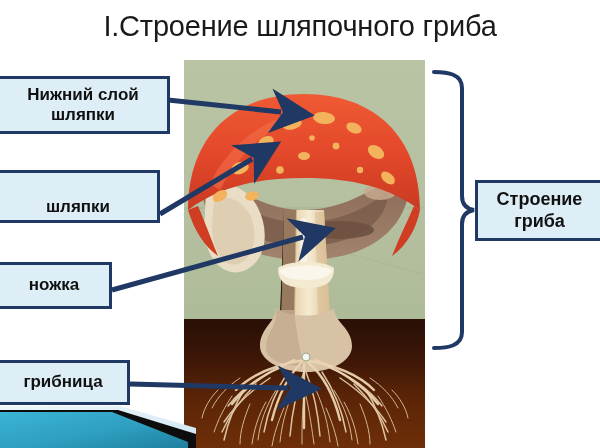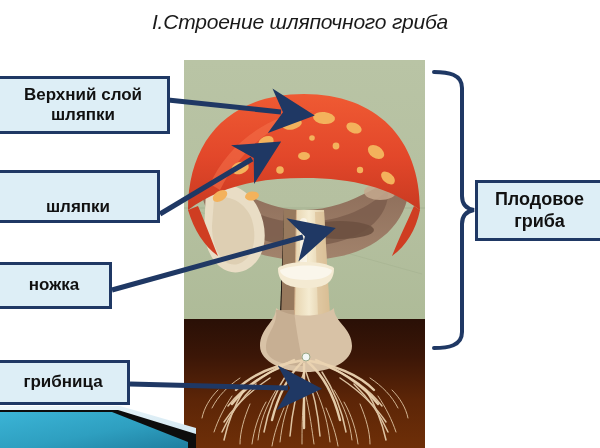--- a/index.html
+++ b/index.html
@@ -9,26 +9,25 @@
     font-family:"Liberation Sans", sans-serif;
     overflow:hidden;
     position:relative;
   }
   #stage{position:absolute;left:0;top:0;width:600px;height:448px;overflow:hidden;}
 
   
   .title{
     position:absolute;left:0;top:10px;width:600px;
     text-align:center;
-    font-size:21px;
+    font-size:29px;
     font-weight:400;
     color:#1a1a1a;
     letter-spacing:-0.2px;
     white-space:nowrap;
-    font-style:italic;
   }
 
   
   .panel{
     position:absolute;left:184px;top:60px;width:241px;height:388px;
     overflow:hidden;
     background:#b7c2a2;
   }
   .sky{
     position:absolute;left:0;top:0;width:241px;height:260px;
@@ -244,36 +243,36 @@
     <line x1="112" y1="290" x2="303" y2="237" stroke="#1f3864" stroke-width="5" marker-end="url(#arrowHead)"></line>
 
     <line x1="130" y1="384" x2="288" y2="388" stroke="#1f3864" stroke-width="5" marker-end="url(#arrowHead)"></line>
 
     <path d="M434 72 C448 72 462 74 462 88 L462 196 C462 206 468 209 474 210
              C468 211 462 214 462 224 L462 332 C462 346 448 348 434 348" fill="none" stroke="#1f3864" stroke-width="4" stroke-linecap="round"></path>
   </svg>
 
   <div class="lbl top-cap">
     <span>
-      <span>Верхний слой</span><br>
+      <span>Нижний слой</span><br>
       <span>шляпки</span>
     </span>
   </div>
 
   <div class="lbl bottom-cap">
     <span>
       <br>
       <span>шляпки</span>
     </span>
   </div>
 
   <div class="lbl stalk">ножка</div>
 
   <div class="lbl mycelium">грибница</div>
 
   <div class="lbl body">
     <span>
-      <span>Плодовое</span><br>
+      <span>Строение</span><br>
       <span>гриба</span>
     </span>
   </div>
 
 </div>
 
 </body></html>

